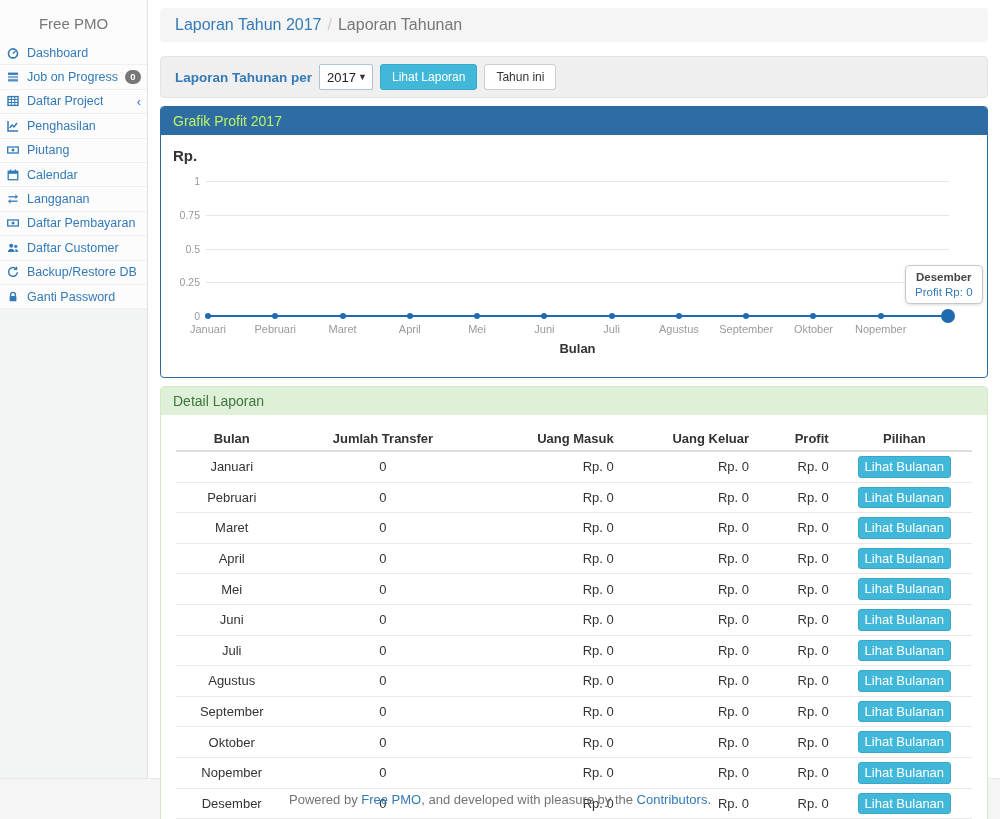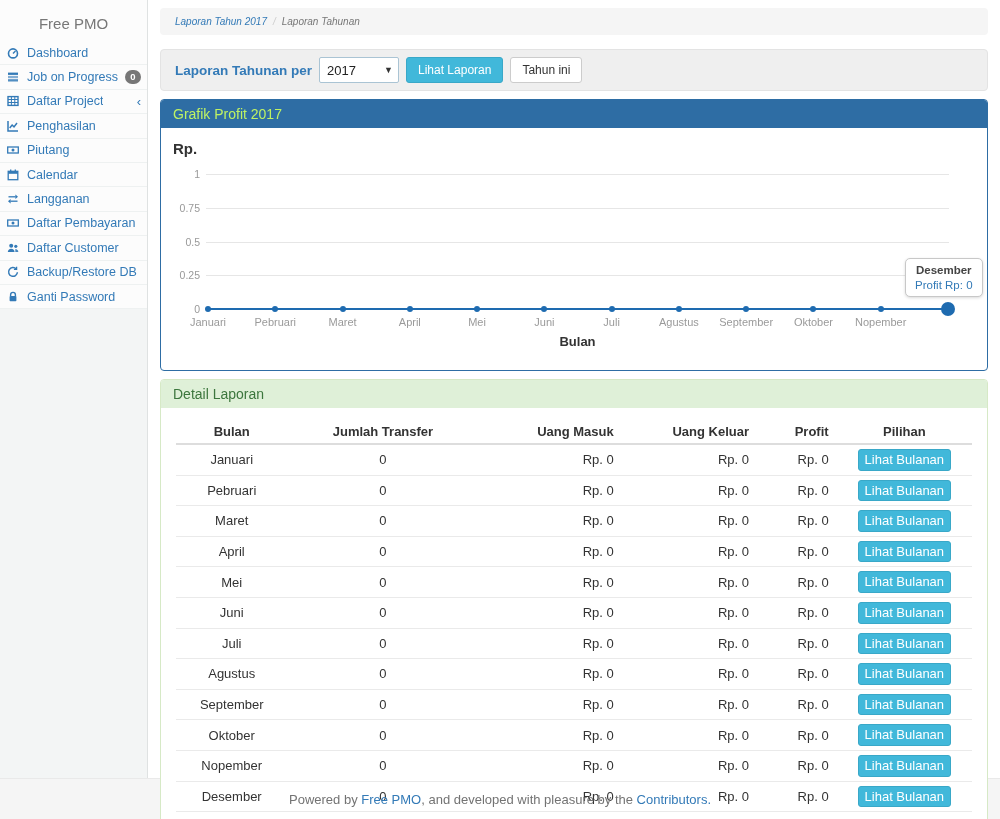--- a/index.html
+++ b/index.html
@@ -24,28 +24,28 @@
   .mi-icon { width:15px; height:12px; margin-right:5px; flex:none; display:inline-flex; align-items:center; }
   .mi-icon svg { width:12px; height:12px; }
   .mi-label { white-space:nowrap; overflow:hidden; }
   .badge { margin-left:auto; background:#777; color:#fff; font-size:9.5px; font-weight:bold;
     border-radius:10px; padding:1.5px 5.5px; line-height:1.1; }
   .chev { margin-left:auto; font-size:13px; color:#337ab7; line-height:1; }
 
   
   .main { flex:1; padding:8px 12px 0 12px; }
   .breadcrumb { background:#f5f5f5; border-radius:4px; padding:8px 15px; margin-bottom:14px;
-    font-size:10px; color:#777;font-style:italic; }
+    font-size:16px; color:#777; }
   .breadcrumb a { color:#337ab7; }
   .breadcrumb .sep { margin:0 6px; color:#ccc; }
 
   .well { background:#efefef; border:1px solid #e3e3e3; border-radius:4px; padding:7px 14px;
     display:flex; align-items:center; margin-bottom:8px; }
   .well label { color:#337ab7; font-weight:bold; font-size:13.5px; margin-right:7px; }
-  .select { background:#fff; border:1px solid #aac4d4; border-radius:2px; height:26px; width:80px;
+  .select { background:#fff; border:1px solid #aac4d4; border-radius:2px; height:26px; width:54px;
     display:inline-flex; align-items:center; justify-content:space-between; padding:0 5px 0 7px;
     font-size:13px; color:#222; margin-right:7px; cursor:pointer; }
   .select .caret { font-size:9px; color:#333; }
   .btn { border-radius:3px; height:26px; padding:0 11px; font-size:12px; cursor:pointer;
     font-family:"Liberation Sans", sans-serif; }
   .btn-info { background:#41b8da; border:1px solid #39a8c8; color:#fff; margin-right:7px; }
   .btn-default { background:#fff; border:1px solid #ccc; color:#333; }
 
   .panel { border-radius:4px; margin-bottom:8px; background:#fff; }
   .panel-primary { border:1px solid #2e6da4; }

